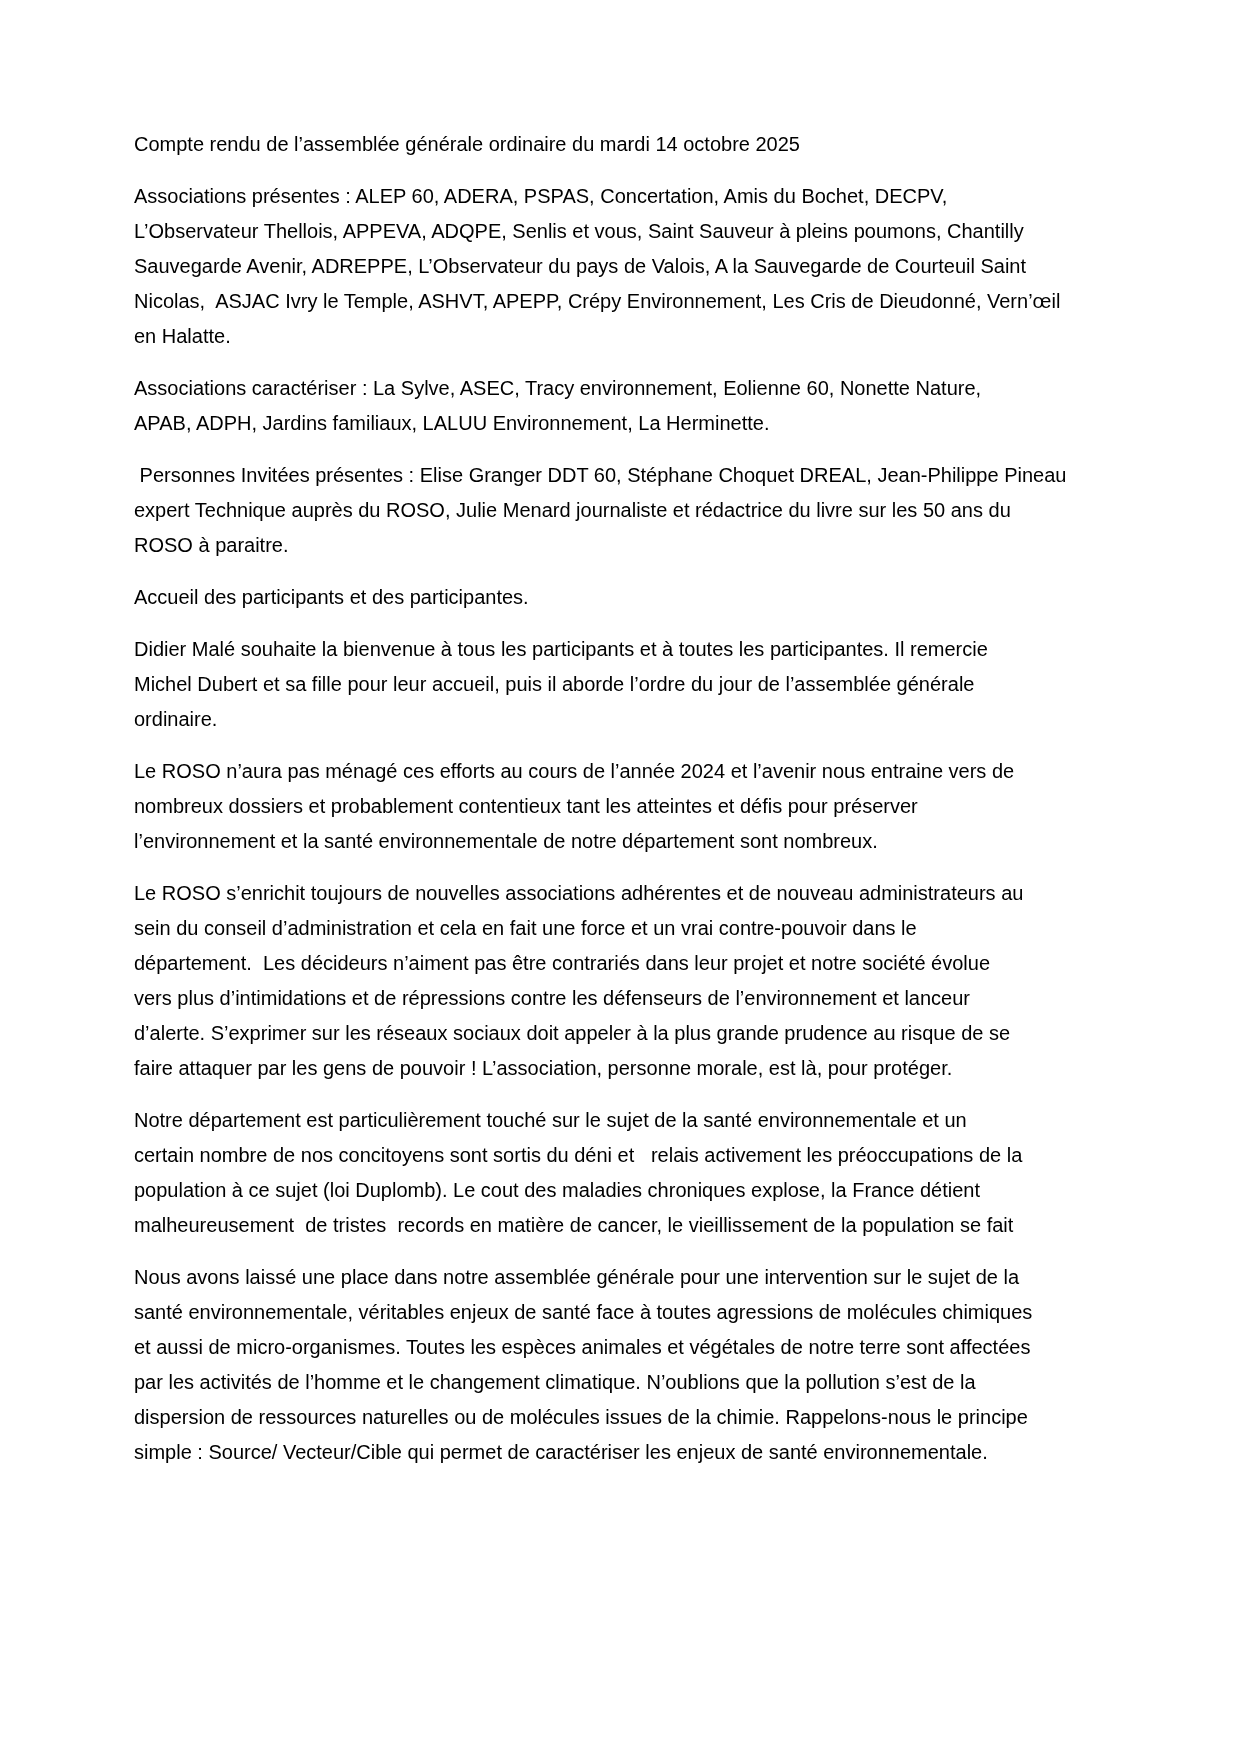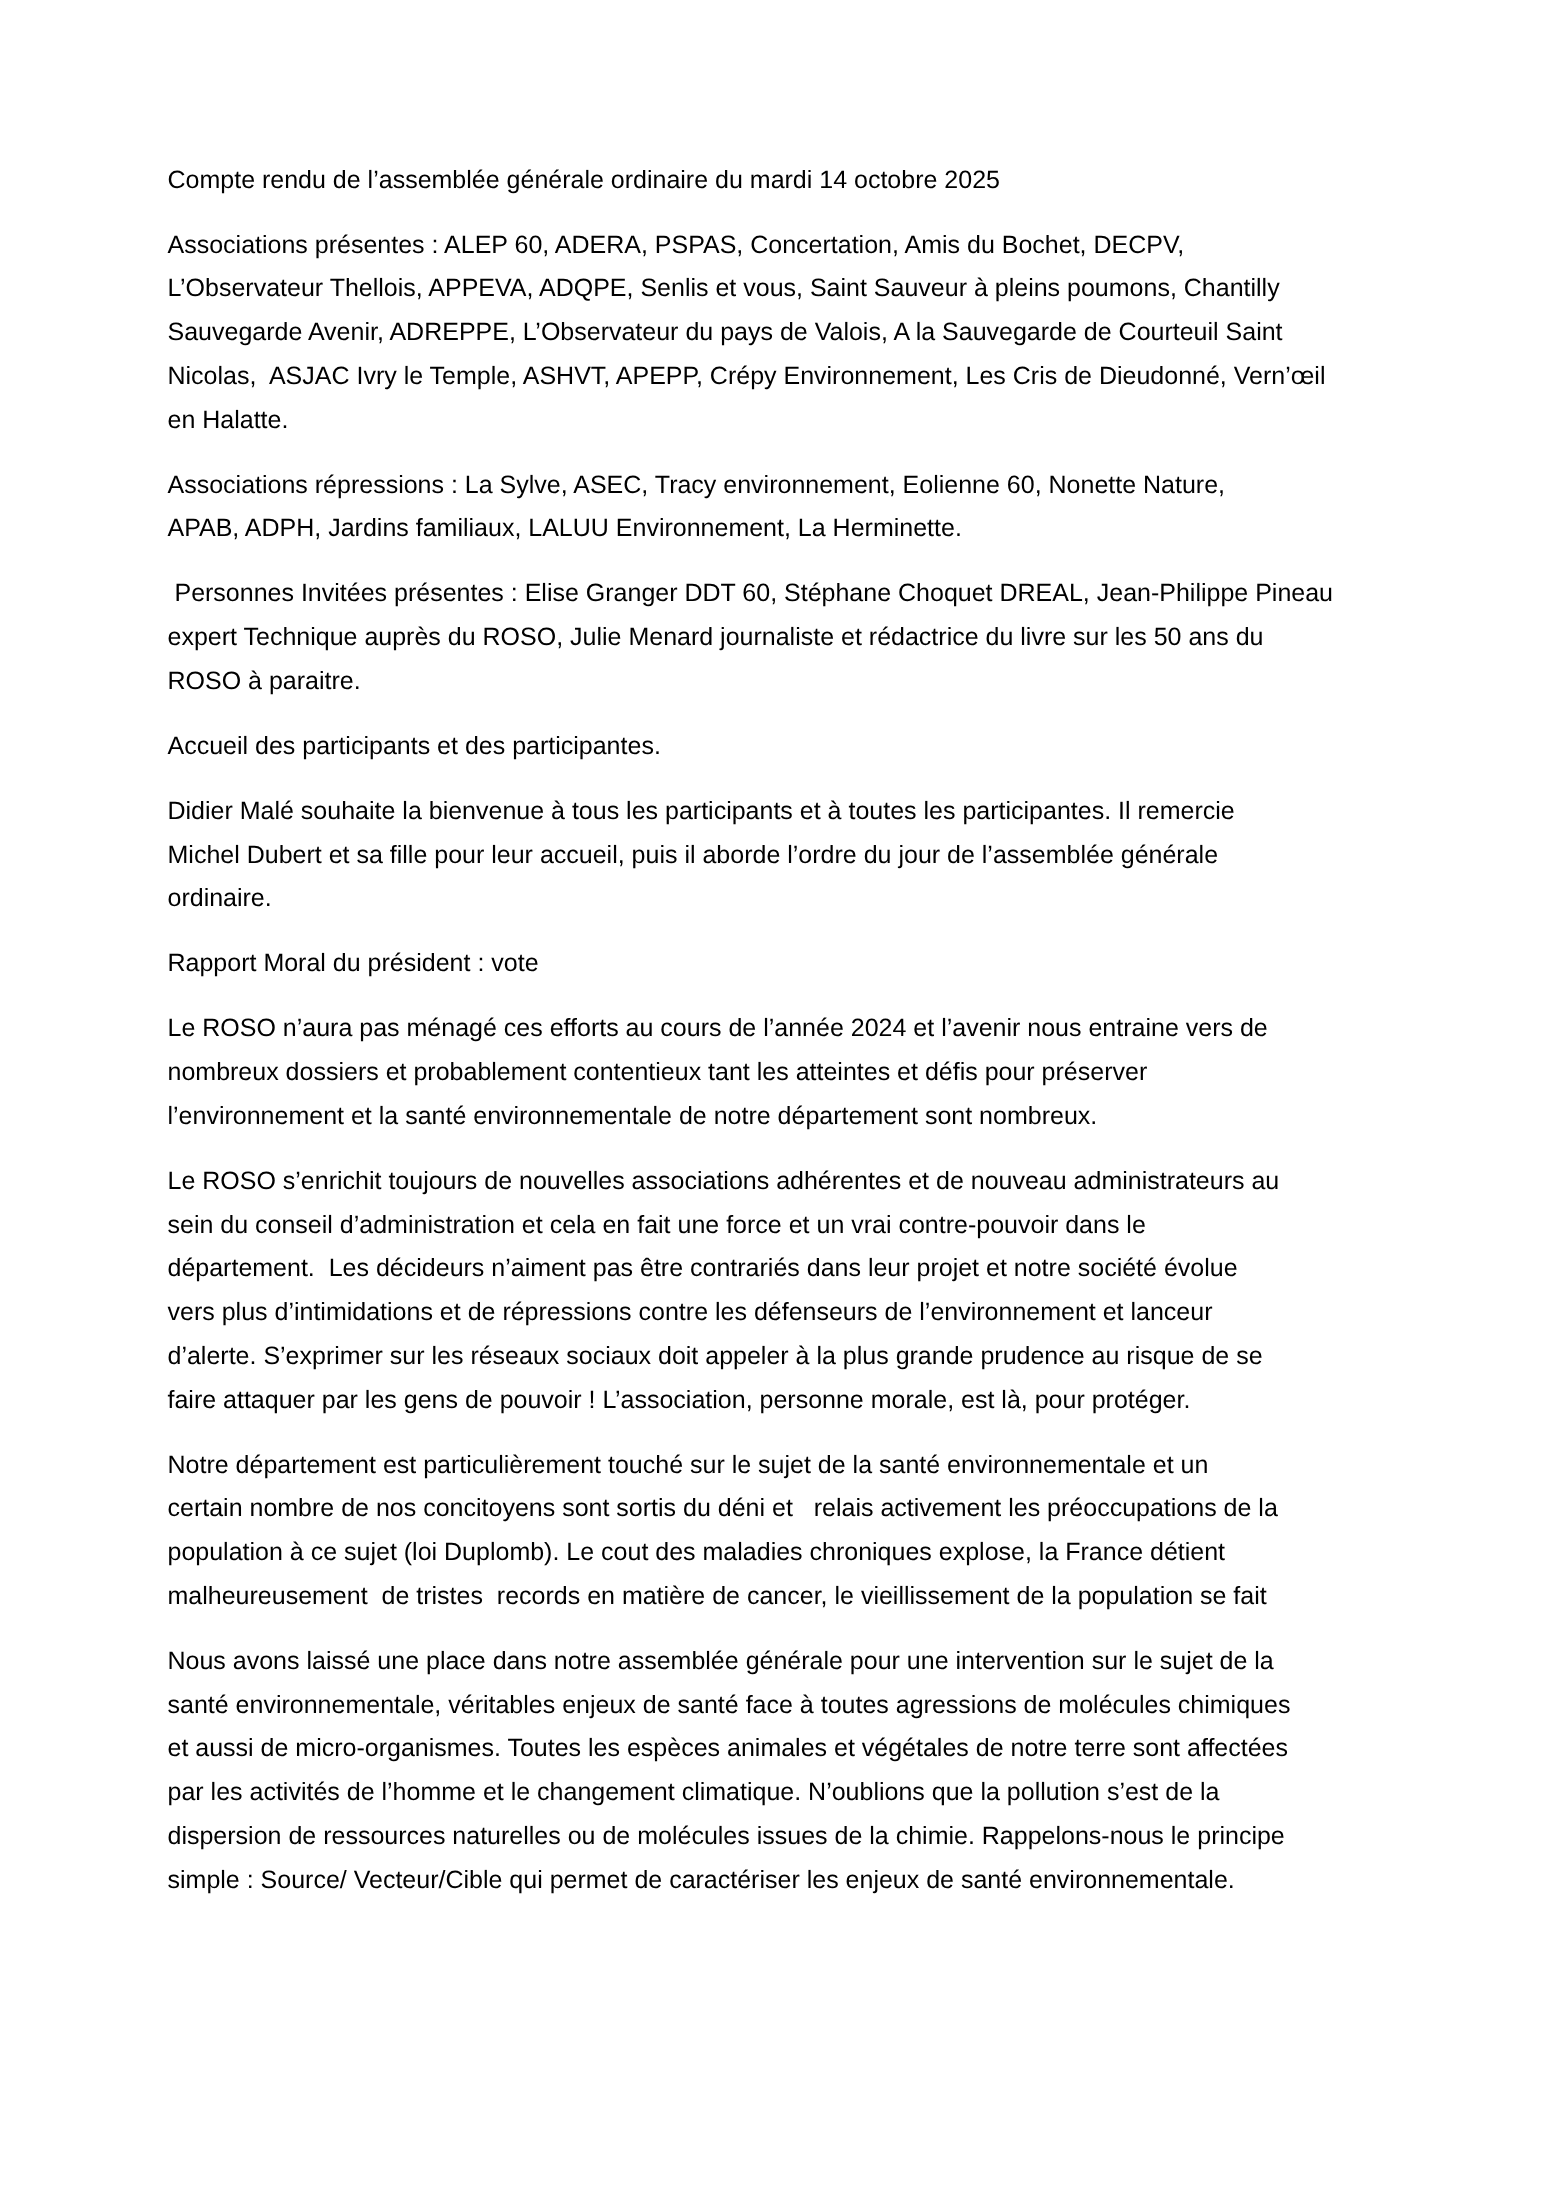--- a/index.html
+++ b/index.html
@@ -36,34 +36,33 @@
 
   <p class="title-line"><span class="u">Compte rendu de l’assemblée générale ordinaire du mardi 14 octobre 2025</span></p>
 
 
   <p><span class="u">Associations présentes </span><span>: ALEP 60, ADERA, PSPAS, Concertation, Amis du Bochet, DECPV,
 L’Observateur Thellois, APPEVA, ADQPE, Senlis et vous, Saint Sauveur à pleins poumons, Chantilly
 Sauvegarde Avenir, ADREPPE, L’Observateur du pays de Valois, A la Sauvegarde de Courteuil Saint
 Nicolas,  ASJAC Ivry le Temple, ASHVT, APEPP, Crépy Environnement, Les Cris de Dieudonné, Vern’œil
 en Halatte.</span></p>
 
-  <p><span class="u">Associations répressions </span><span>: La Sylve, ASEC, Tracy environnement, Eolienne 60, Nonette Nature,
+  <p><span class="u">Associations caractériser </span><span>: La Sylve, ASEC, Tracy environnement, Eolienne 60, Nonette Nature,
 APAB, ADPH, Jardins familiaux, LALUU Environnement, La Herminette.</span></p>
 
   <p><span class="u"> Personnes Invitées présentes</span><span> : Elise Granger DDT 60, Stéphane Choquet DREAL, Jean-Philippe Pineau
 expert Technique auprès du ROSO, Julie Menard journaliste et rédactrice du livre sur les 50 ans du
 ROSO à paraitre.</span></p>
 
   <p><span class="u">Accueil des participants et des participantes</span><span>.</span></p>
 
   <p><span>Didier Malé souhaite la bienvenue à tous les participants et à toutes les participantes. Il remercie
 Michel Dubert et sa fille pour leur accueil, puis il aborde l’ordre du jour de l’assemblée générale
 ordinaire.</span></p>
 
-  <p><span class="u">Rapport Moral du président : vote</span><span></span></p>
 
   <p><span>Le ROSO n’aura pas ménagé ces efforts au cours de l’année 2024 et l’avenir nous entraine vers de
 nombreux dossiers et probablement contentieux tant les atteintes et défis pour préserver
 l’environnement et la santé environnementale de notre département sont nombreux.</span></p>
 
   <p><span>Le ROSO s’enrichit toujours de nouvelles associations adhérentes et de nouveau administrateurs au
 sein du conseil d’administration et cela en fait une force et un vrai contre-pouvoir dans le
 département.  Les décideurs n’aiment pas être contrariés dans leur projet et notre société évolue
 vers plus d’intimidations et de répressions contre les défenseurs de l’environnement et lanceur
 d’alerte. S’exprimer sur les réseaux sociaux doit appeler à la plus grande prudence au risque de se

